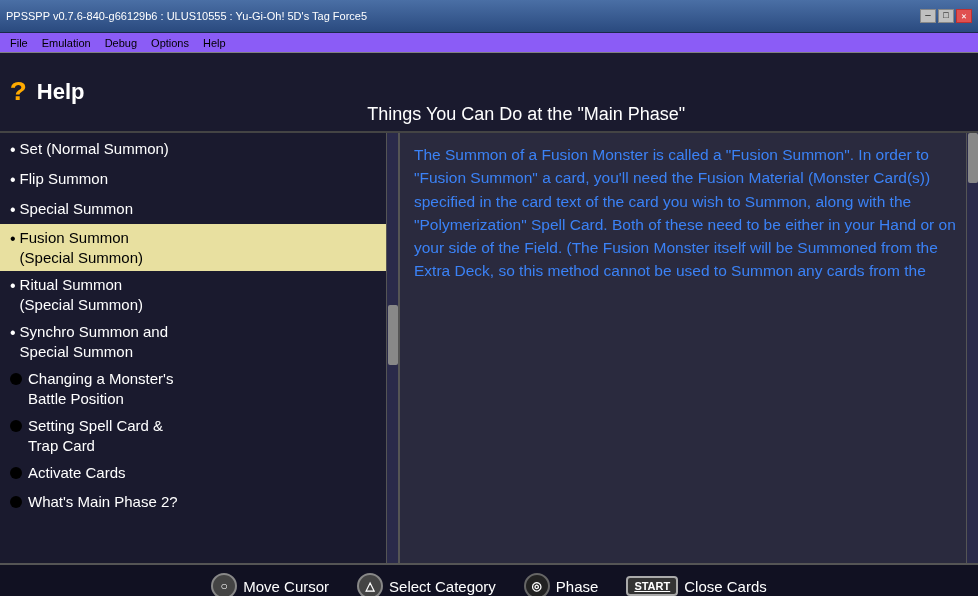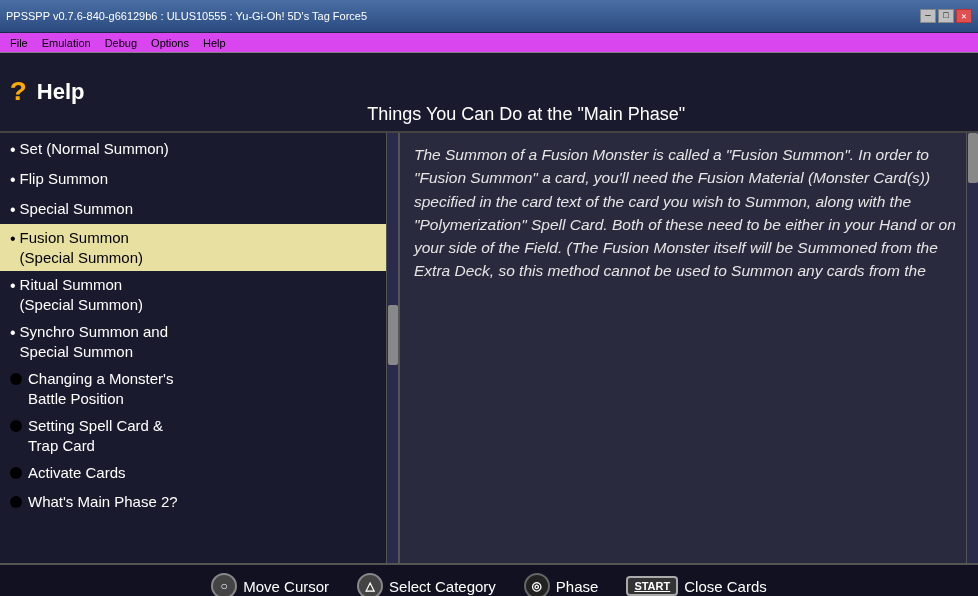--- a/index.html
+++ b/index.html
@@ -40,21 +40,21 @@
       align-items: center;
       justify-content: center;
       font-size: 9px;
       cursor: pointer;
       color: black;
     }
     .win-btn.close { background: #e05050; color: white; border-color: #c03030; }
 
     
     #menu-bar {
-      background: #d946ef;
+      background: #8b5cf6;
       height: 20px;
       display: flex;
       align-items: center;
       padding: 0 4px;
       border-bottom: 1px solid #808080;
       gap: 2px;
     }
     .menu-item {
       font-family: 'Segoe UI', Arial, sans-serif;
       font-size: 11px;
@@ -186,25 +186,24 @@
 
     
     #main-content {
       flex: 1;
       background: #2a2a3e;
       padding: 10px 14px;
       overflow: hidden;
       position: relative;
     }
     #content-text {
-      color: #e5e5e5;
+      color: #3b82f6;
       font-size: 15.5px;
       font-family: Arial, sans-serif;
       line-height: 1.5;
-      font-style: italic;
     }
     #content-scroll {
       position: absolute;
       right: 0;
       top: 0;
       bottom: 0;
       width: 12px;
       background: #2a2a4a;
       border-left: 1px solid #555;
     }

